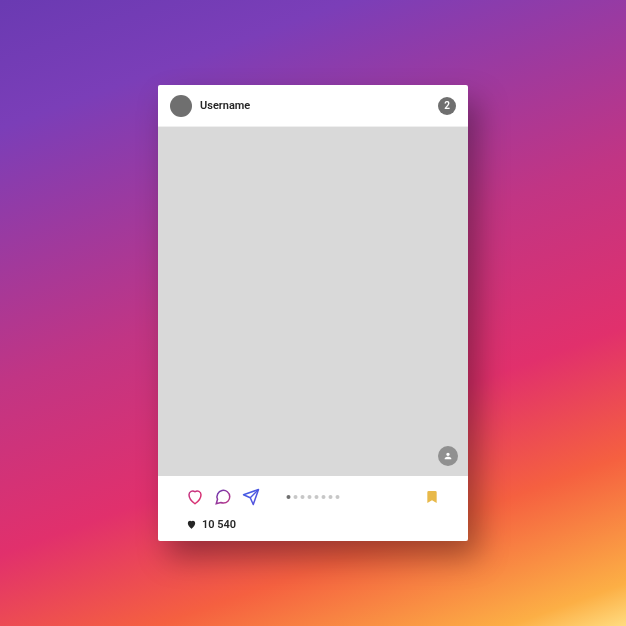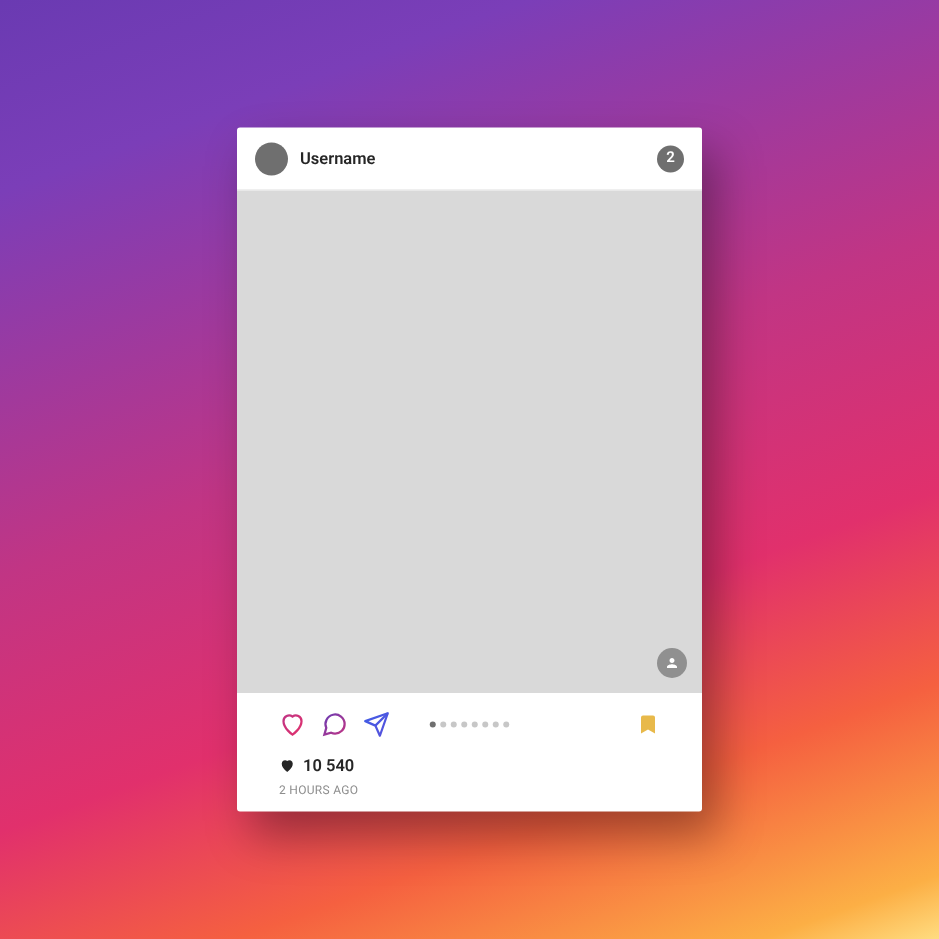--- a/index.html
+++ b/index.html
@@ -196,16 +196,15 @@
     </div>
 
     <div class="likes-row">
       <svg class="heart-solid" viewBox="0 0 24 24">
           <path d="M12 21s-8-5.5-8-12a5 5 0 0 1 8-4 5 5 0 0 1 8 4c0 6.5-8 12-8 12z"></path>
         </svg>
       <span class="likes-count">10 540</span>
     </div>
 
 
-    <div class="timestamp">2 HOURS AGO</div>
   </div>
 
 </div>
 
 </body></html>

